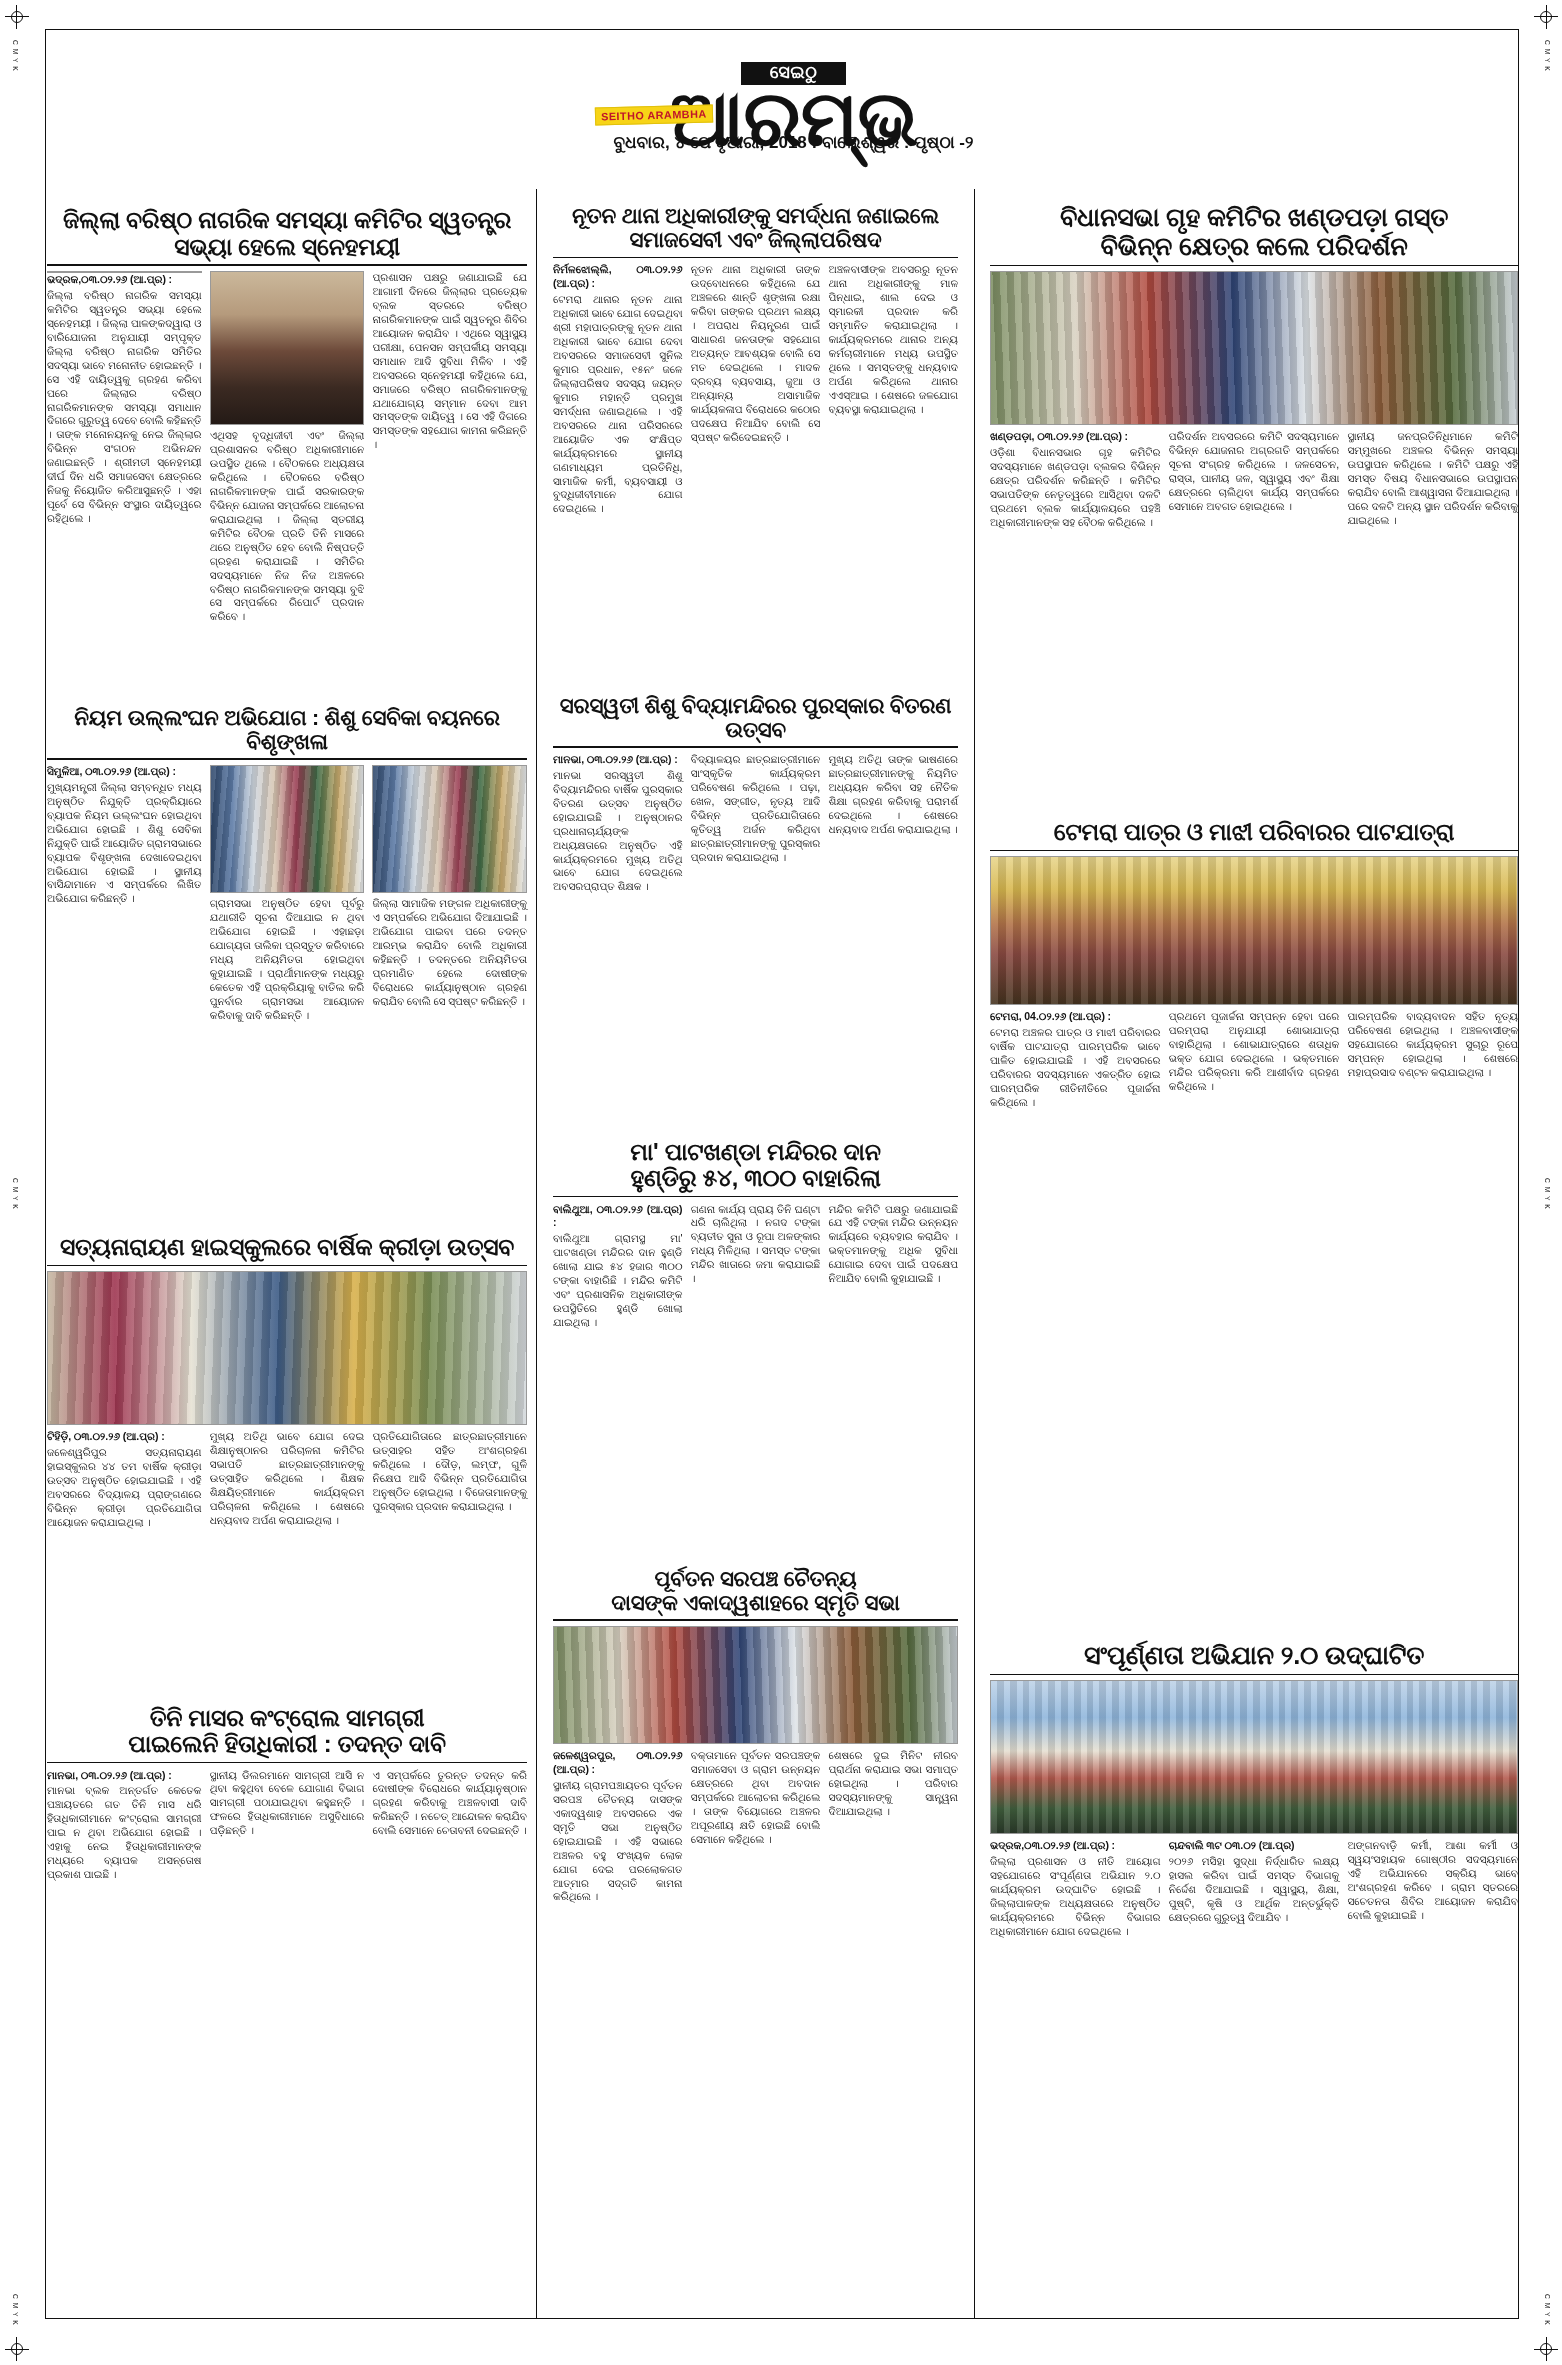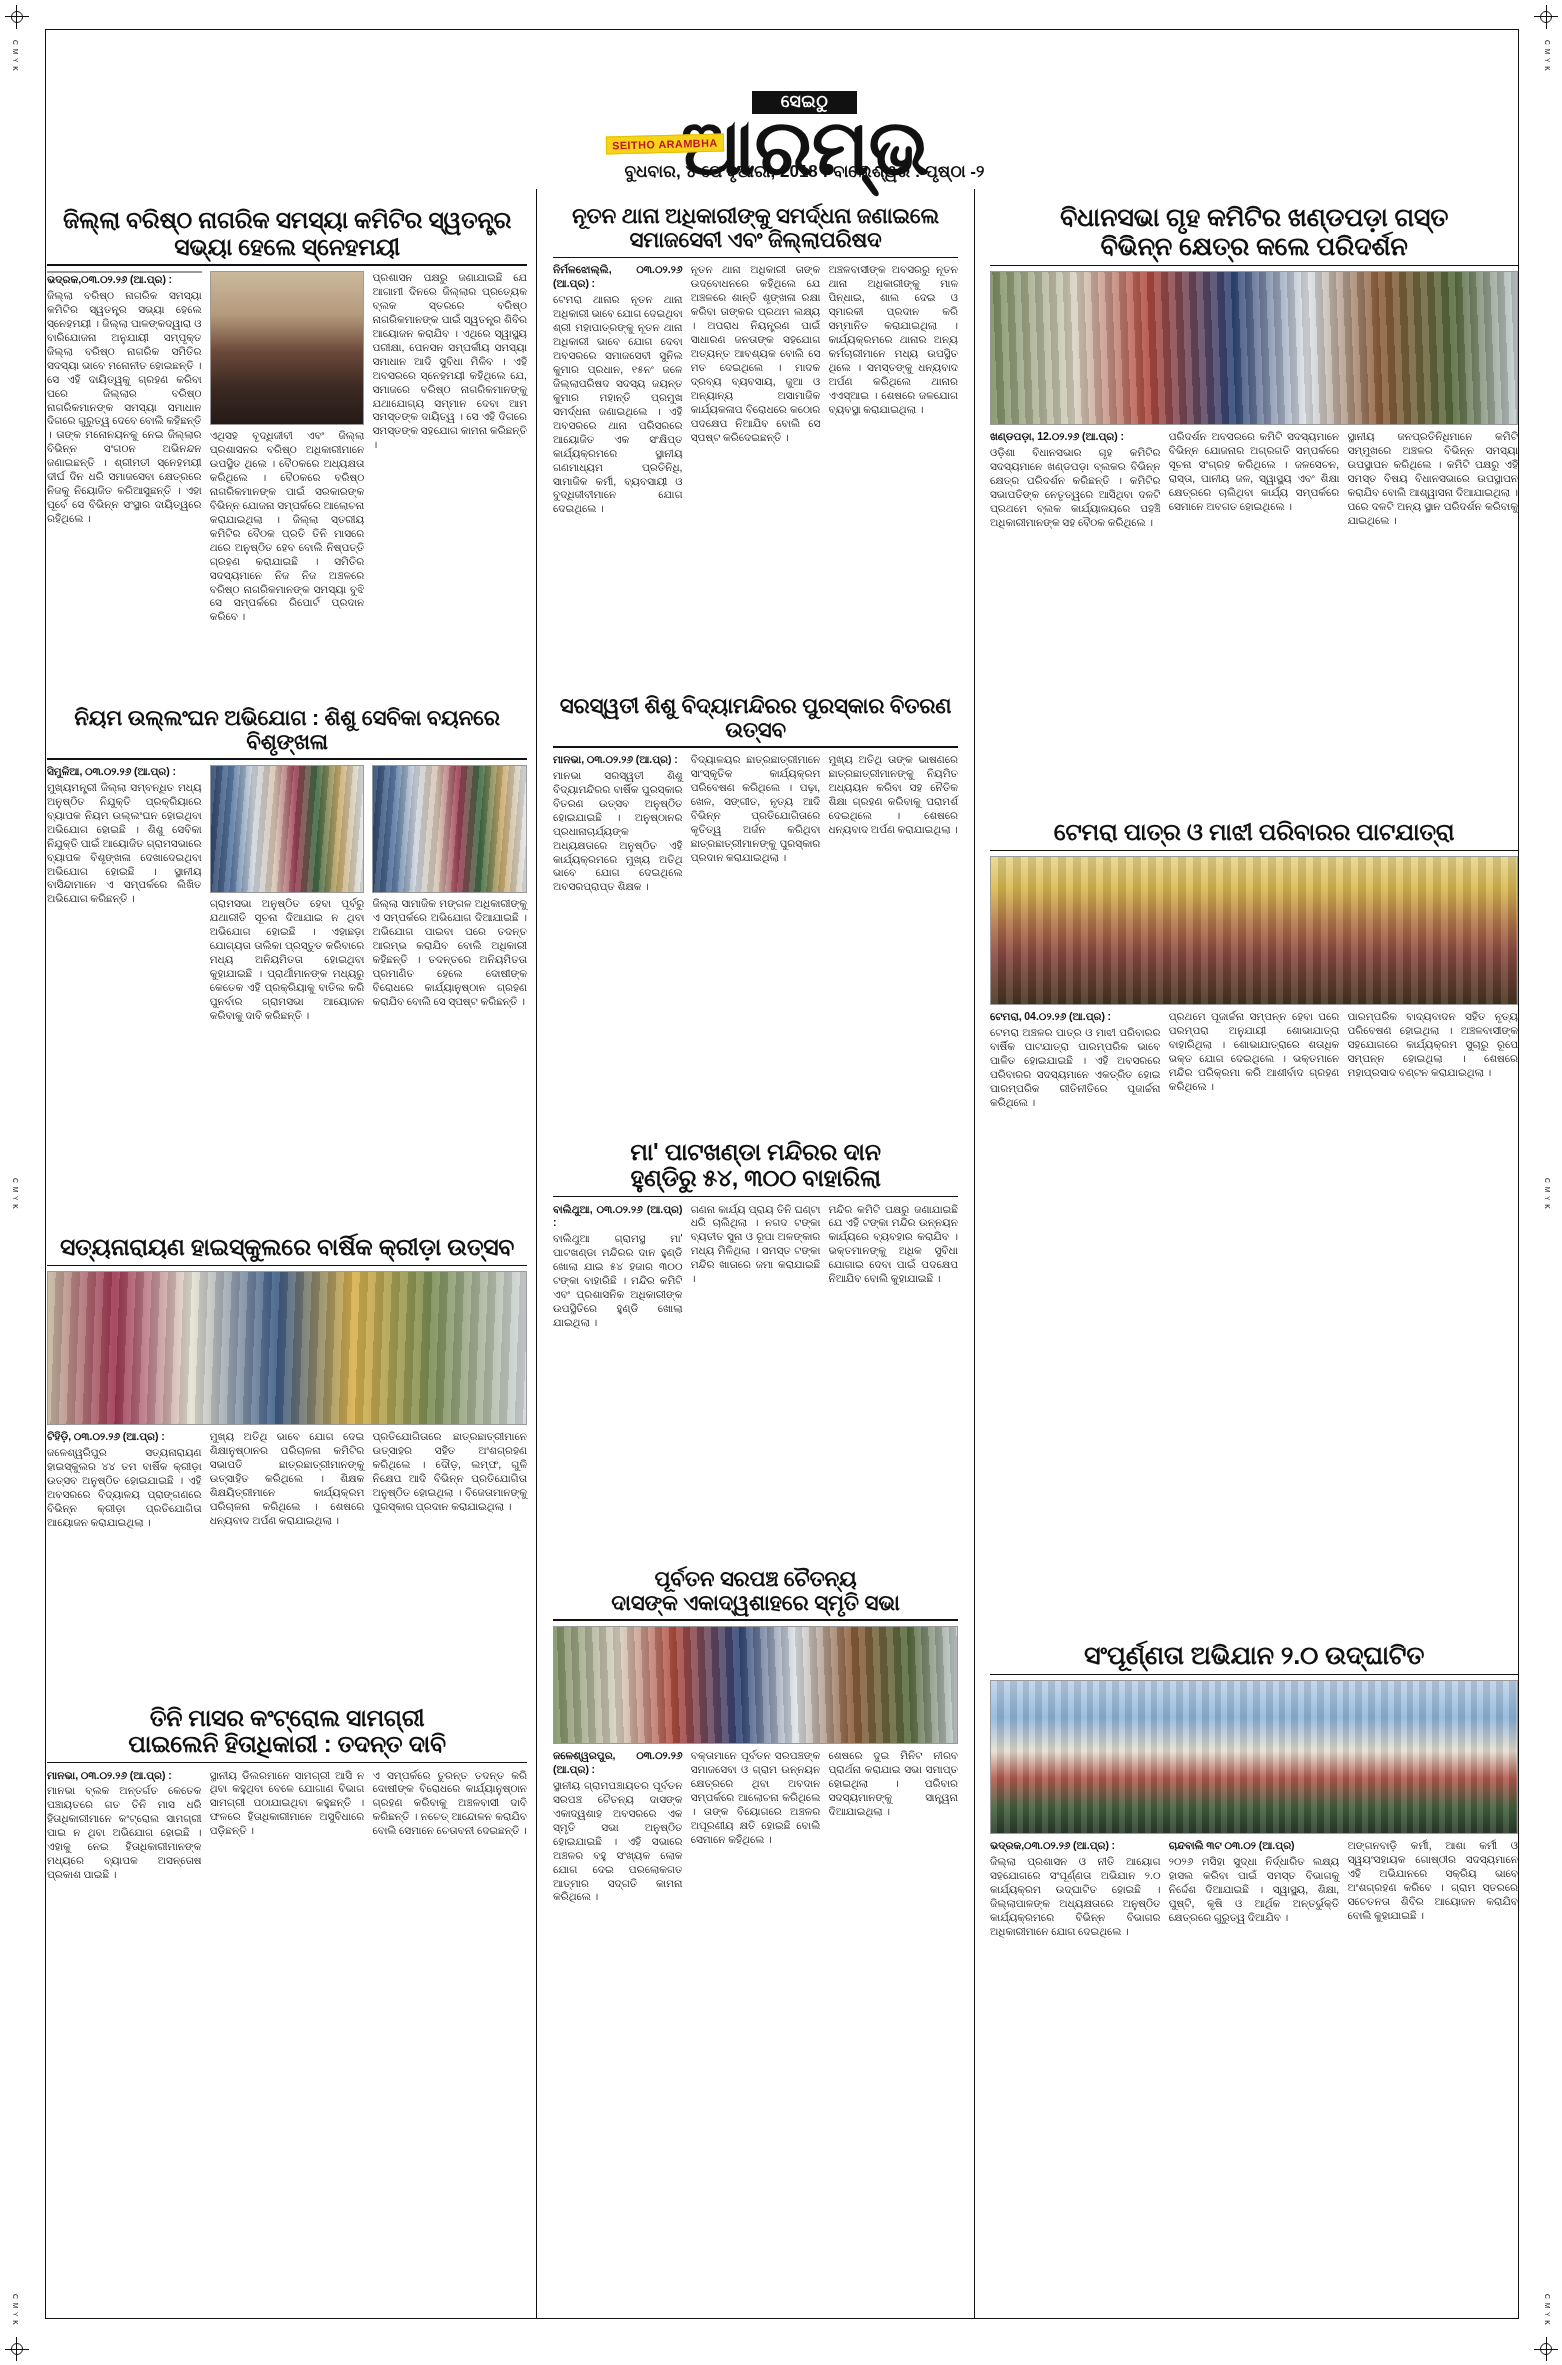--- a/index.html
+++ b/index.html
@@ -33,22 +33,22 @@
   }
 
   
   .frame {
     position:absolute; left:45px; top:29px; width:1474px; height:2290px;
     border:1px solid #111;
   }
 
   
   .masthead {
-    position:absolute; left:59px; top:31px; width:1470px; height:154px;
-    display:flex; align-items:flex-end;
+    position:absolute; left:48px; top:31px; width:1470px; height:154px;
+    display:flex; align-items:center;
   }
   .mast-photo { width:533px; position:relative; overflow:hidden; }
   .mast-photo.right { width:512px; }
   .mast-center {
     flex:1; position:relative; display:flex;
     flex-direction:column; align-items:center; justify-content:flex-start;
     background:#fff;
   }
   .mast-kicker {
     background:#111; color:#fff; font-size:17.4px; font-weight:bold;
@@ -359,21 +359,21 @@
     </div>
 
     <div class="block" style="left:943px;width:528px;top:14.3px;">
       <div class="hl h1">ବିଧାନସଭା ଗୃହ କମିଟିର ଖଣ୍ଡପଡ଼ା ଗସ୍ତ</div>
       <div class="hl h1">ବିଭିନ୍ନ କ୍ଷେତ୍ର କଲେ ପରିଦର୍ଶନ</div>
       <div class="rule"></div>
       <div class="photo ph-group" style="height:154px;margin-bottom:5.1px;"></div>
       <div class="body-cols">
         <div class="bcol">
           <div class="txt">
-            <p><span class="lead">ଖଣ୍ଡପଡ଼ା, 12.୦୨.୨୬ (ଆ.ପ୍ର) :</span></p>
+            <p><span class="lead">ଖଣ୍ଡପଡ଼ା, ୦୩.୦୨.୨୬ (ଆ.ପ୍ର) :</span></p>
             <p>ଓଡ଼ିଶା ବିଧାନସଭାର ଗୃହ କମିଟିର ସଦସ୍ୟମାନେ ଖଣ୍ଡପଡ଼ା ବ୍ଲକର ବିଭିନ୍ନ କ୍ଷେତ୍ର ପରିଦର୍ଶନ କରିଛନ୍ତି । କମିଟିର ସଭାପତିଙ୍କ ନେତୃତ୍ୱରେ ଆସିଥିବା ଦଳଟି ପ୍ରଥମେ ବ୍ଲକ କାର୍ଯ୍ୟାଳୟରେ ପହଞ୍ଚି ଅଧିକାରୀମାନଙ୍କ ସହ ବୈଠକ କରିଥିଲେ ।</p>
           </div>
         </div>
         <div class="bcol">
             <div class="txt">ପରିଦର୍ଶନ ଅବସରରେ କମିଟି ସଦସ୍ୟମାନେ ବିଭିନ୍ନ ଯୋଜନାର ଅଗ୍ରଗତି ସମ୍ପର୍କରେ ସୂଚନା ସଂଗ୍ରହ କରିଥିଲେ । ଜଳସେଚନ, ରାସ୍ତା, ପାନୀୟ ଜଳ, ସ୍ୱାସ୍ଥ୍ୟ ଏବଂ ଶିକ୍ଷା କ୍ଷେତ୍ରରେ ଚାଲିଥିବା କାର୍ଯ୍ୟ ସମ୍ପର୍କରେ ସେମାନେ ଅବଗତ ହୋଇଥିଲେ ।</div>
           </div>
         <div class="bcol">
             <div class="txt">ସ୍ଥାନୀୟ ଜନପ୍ରତିନିଧିମାନେ କମିଟି ସମ୍ମୁଖରେ ଅଞ୍ଚଳର ବିଭିନ୍ନ ସମସ୍ୟା ଉପସ୍ଥାପନ କରିଥିଲେ । କମିଟି ପକ୍ଷରୁ ଏହି ସମସ୍ତ ବିଷୟ ବିଧାନସଭାରେ ଉପସ୍ଥାପନ କରାଯିବ ବୋଲି ଆଶ୍ୱାସନା ଦିଆଯାଇଥିଲା । ପରେ ଦଳଟି ଅନ୍ୟ ସ୍ଥାନ ପରିଦର୍ଶନ କରିବାକୁ ଯାଇଥିଲେ ।</div>
           </div>
       </div>

